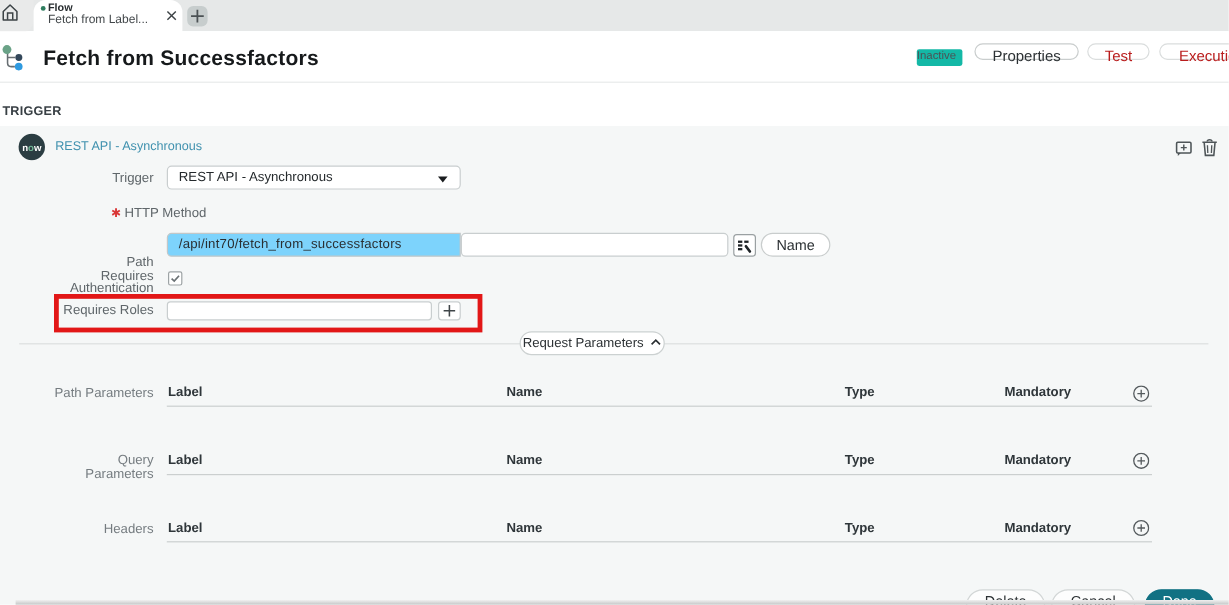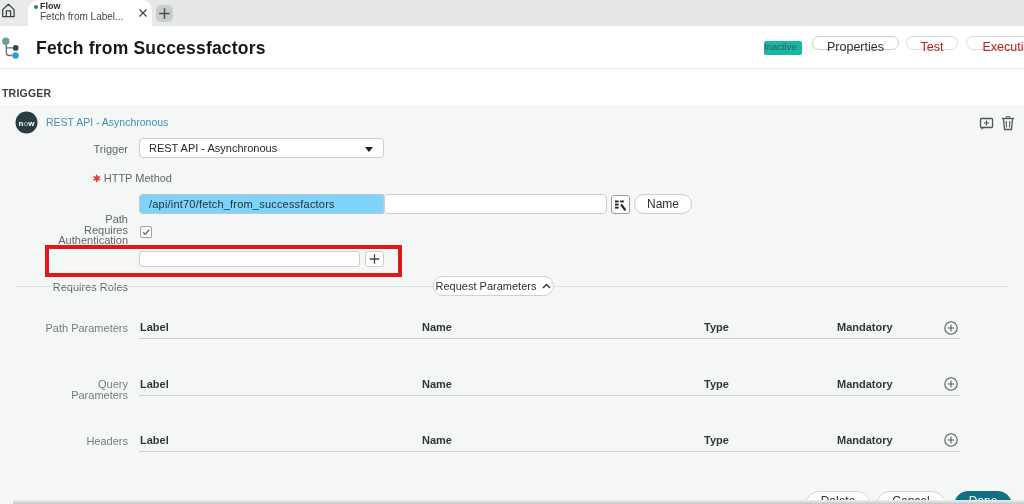--- a/index.html
+++ b/index.html
@@ -48,21 +48,21 @@
 #pickbtn { position:absolute; left:611px; top:90px; width:19px; height:19px; background:#fff; border:1px solid #9aa0a2; border-radius:3px; }
 #copybtn { position:absolute; left:634px; top:89px; width:58px; height:20px; background:#fff; border:1px solid #c9cdcd; border-radius:10px; font-size:12px; color:#2c3134; text-align:center; line-height:18px; }
 #lbl-path { top:108px; }
 
 #chk { position:absolute; left:140px; top:121px; width:12px; height:12px; background:#fff; border:1px solid #9da3a5; border-radius:2px; }
 #lbl-req1 { top:119px; }
 #lbl-req2 { top:129px; }
 
 #roles-input { position:absolute; left:139px; top:146px; width:221px; height:16px; background:#fff; border:1px solid #c9cecf; border-radius:3px; }
 #roles-plus { position:absolute; left:365px; top:146px; width:19px; height:16px; background:#fff; border:1px solid #c9cecf; border-radius:3px; }
-#lbl-roles { top:148px;margin-top:28px; }
+#lbl-roles { top:148px; }
 #redbox { position:absolute; left:45px; top:139.5px; width:357px; height:32px; border:4px solid #e21717; }
 
 #divider1 { position:absolute; left:16px; top:181px; width:991px; height:1px; background:#dcdfdf; }
 #reqpill { position:absolute; left:433px; top:171px; width:121px; height:20px; background:#fff; border:1px solid #ccd1d1; border-radius:11px; font-size:11px; color:#2c3134; text-align:center; line-height:18px; }
 
 
 .tlbl { position:absolute; width:128px; text-align:right; font-size:11px; color:#757c80; }
 .th { position:absolute; font-size:11px; font-weight:bold; color:#2f363a; }
 .tdiv { position:absolute; left:139px; width:821px; height:1px; background:#cbcfcf; }
 .addbtn { position:absolute; left:944px; width:14px; height:14px; }

